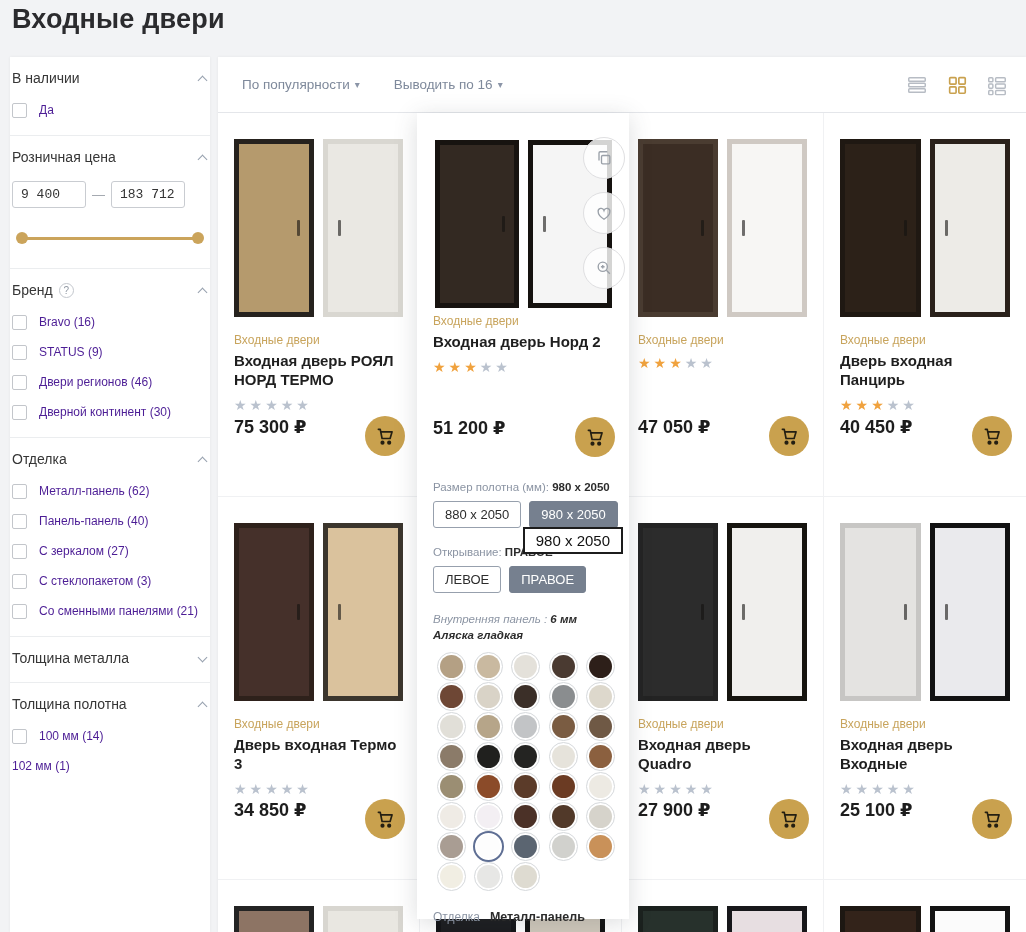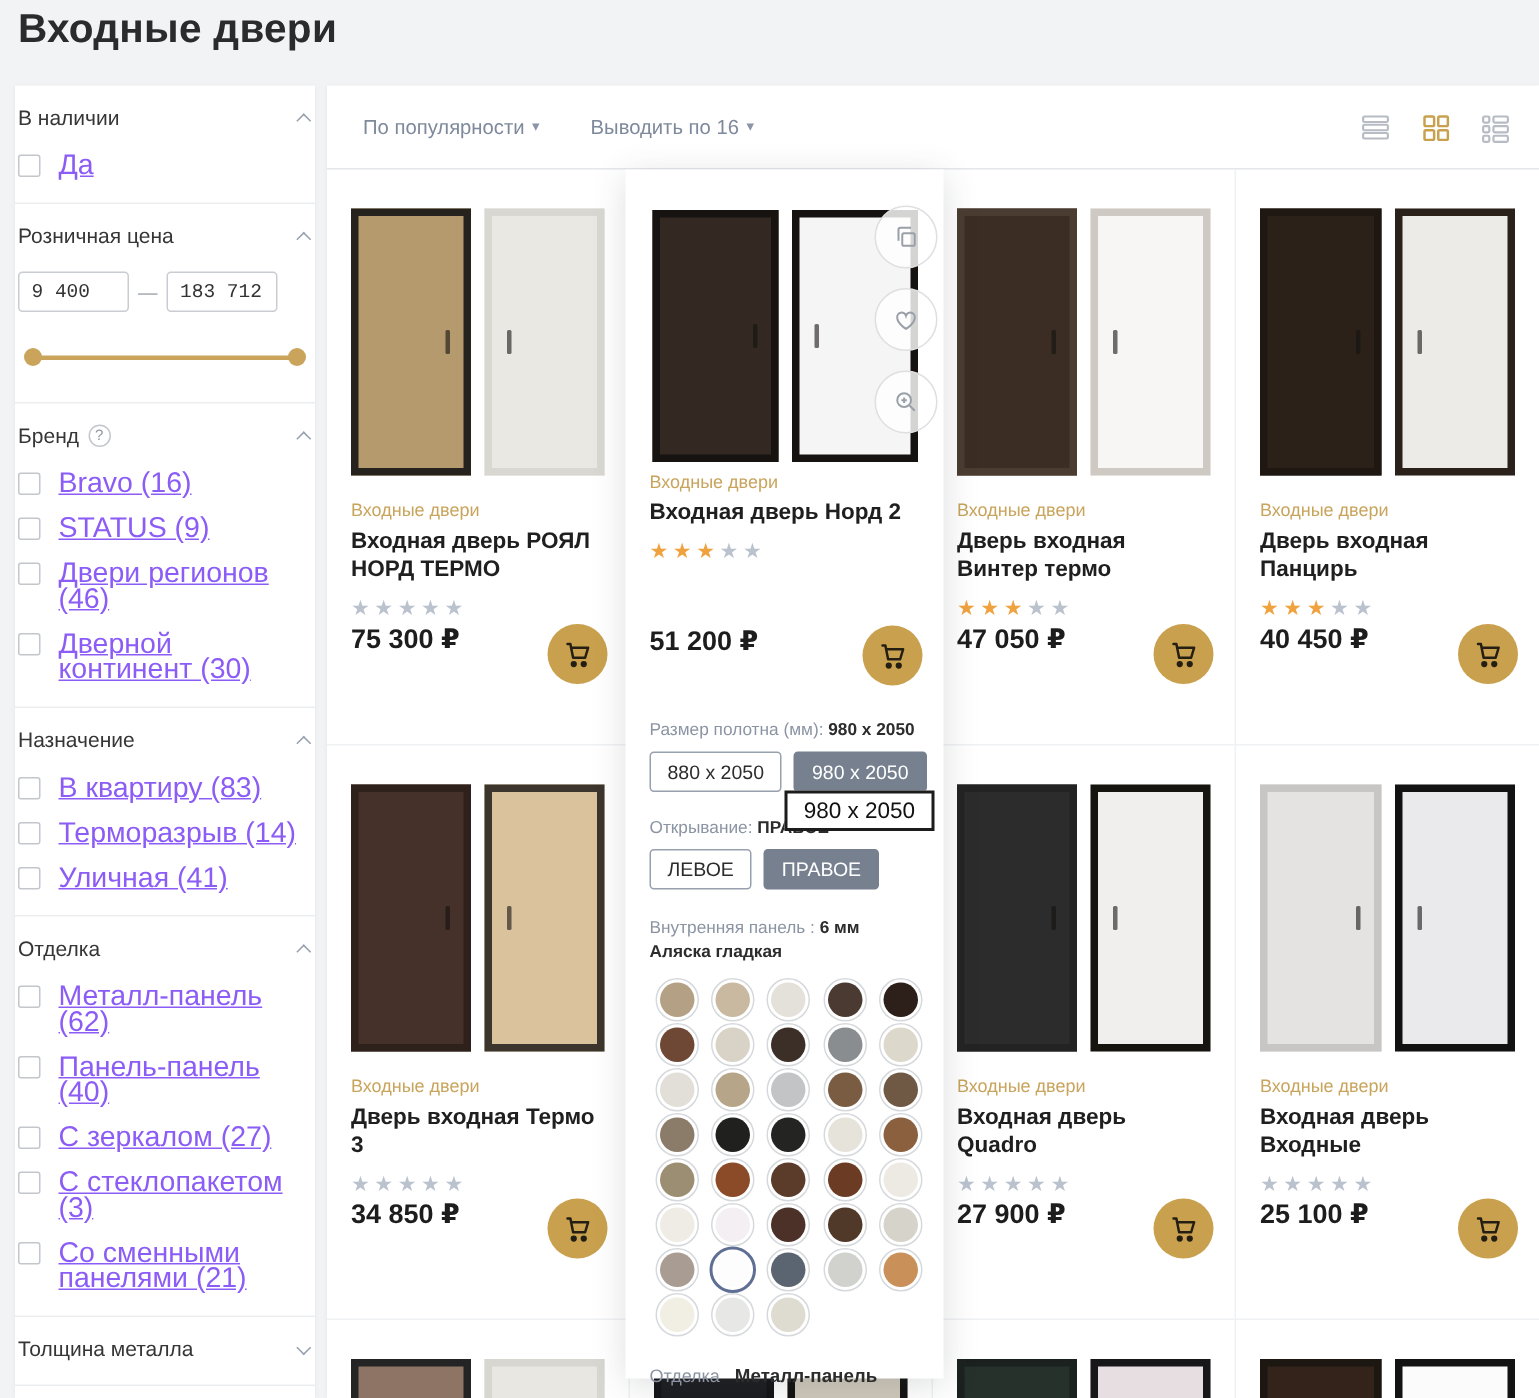--- a/index.html
+++ b/index.html
@@ -14,21 +14,21 @@
   .sec { padding:13px 2px 16px; border-bottom:1px solid #ebedef; }
   .sec:last-child { border-bottom:none; }
   .sec-head { display:flex; align-items:center; justify-content:space-between; cursor:pointer; }
   .sec-title { font-size:14px; color:#363636; display:flex; align-items:center; gap:6px; }
   .chev { width:7px; height:7px; border-right:1.6px solid #96a0ae; border-bottom:1.6px solid #96a0ae; transform:rotate(-135deg); margin-top:4px; margin-right:2px; }
   .chev.down { transform:rotate(45deg); margin-top:-2px; }
   .help { display:inline-flex; align-items:center; justify-content:center; width:15px; height:15px; border:1px solid #c3c7cd; border-radius:50%; font-size:10px; color:#9199a3; }
   .items { margin-top:16px; display:flex; flex-direction:column; gap:13px; }
   .chk { display:flex; align-items:flex-start; gap:12px; cursor:pointer; }
   .box { flex:0 0 auto; width:15px; height:15px; border:1px solid #c3c6cb; border-radius:2px; background:#fff; margin-top:1px; }
-  .lbl { font-size:19px; color:#8b5cf6; line-height:17px;text-decoration:underline; }
+  .lbl { font-size:12px; color:#4c1d95; line-height:17px; }
   .price-row { margin-top:16px; display:flex; align-items:center; gap:6px; }
   .pin { width:74px; height:27px; border:1px solid #c9ccd1; border-radius:3px; font-size:13px; color:#333; padding:0 8px; font-family:Liberation Mono, monospace; }
   .dash { color:#9aa0a8; font-size:13px; }
   .slider { position:relative; margin:24px 4px 8px; height:12px; }
   .slider .track { position:absolute; left:2px; right:2px; top:5px; height:3px; background:#cba45b; border-radius:2px; }
   .slider .knob { position:absolute; top:0; width:12px; height:12px; border-radius:50%; background:#cba45b; }
   .slider .knob.l { left:0; } .slider .knob.r { right:0; }
 
   
   .main { position:absolute; left:218px; top:57px; right:0; bottom:0; background:#fff; box-shadow:0 0 3px rgba(0,0,0,.06); }
@@ -63,21 +63,21 @@
   .acts { position:absolute; top:24px; right:4px; display:flex; flex-direction:column; gap:13px; z-index:3; }
   .act { width:42px; height:42px; border-radius:50%; background:rgba(255,255,255,.82); border:1px solid #dfdfe1; display:flex; align-items:center; justify-content:center; cursor:pointer; }
   .xcard .prow { position:absolute; top:304px; bottom:auto; }
   .opts { position:absolute; top:368px; left:16px; right:12px; }
   .optlab { font-size:11.5px; color:#8b94a3; }
   .optlab b { color:#2c2c2c; font-weight:700; }
   .obtns { display:flex; gap:8px; margin:8px 0 18px; }
   .obtn { padding:5px 11px; font-size:13px; color:#2c2c2c; background:#fff; border:1px solid #97a0ad; border-radius:3px; cursor:pointer; font-family:inherit; white-space:nowrap; }
   .obtn.selected { background:#76808f; border-color:#76808f; color:#fff; }
   .tooltip { position:absolute; top:46px; right:-6px; background:#fff; border:2px solid #1c1c1c; padding:3px 11px; font-size:15px; color:#111; z-index:6; white-space:nowrap; }
-  .panel-note { margin-top:2px; font-size:11.5px; color:#8b94a3; line-height:16px; }
+  .panel-note { margin-top:2px; font-size:11.5px; color:#8b94a3; line-height:16px;font-style:italic; }
   .panel-note b { color:#2c2c2c; font-weight:700; }
   .swatches { margin-top:12px; display:grid; grid-template-columns:repeat(5,1fr); row-gap:7px; justify-items:center; width:186px; }
   .sw { width:23px; height:23px; border-radius:50%; outline:1px solid #d6d9dc; outline-offset:2px; cursor:pointer; }
   .sw.selected { outline:2px solid #5f6f94; }
   .finish { margin-top:22px; font-size:12px; color:#8b94a3; display:flex; gap:10px; align-items:baseline; }
   .finish b { font-size:12.5px; color:#2c2c2c; font-weight:700; }
 </style>
 </head>
 <body>
 
@@ -138,41 +138,20 @@
           <span class="box"></span>
           <span class="lbl">Двери регионов (46)</span>
         </label>
         <label class="chk">
           <span class="box"></span>
           <span class="lbl">Дверной континент (30)</span>
         </label>
       </div>
   </div>
 
-  <div class="sec">
-    <div class="sec-head">
-      <span class="sec-title">Назначение</span>
-      <span class="chev"></span>
-    </div>
-    <div class="items">
-
-    <label class="chk">
-          <span class="box"></span>
-          <span class="lbl">В квартиру (83)</span>
-        </label>
-        <label class="chk">
-          <span class="box"></span>
-          <span class="lbl">Терморазрыв (14)</span>
-        </label>
-        <label class="chk">
-          <span class="box"></span>
-          <span class="lbl">Уличная (41)</span>
-        </label>
-      </div>
-  </div>
 
   <div class="sec">
     <div class="sec-head">
       <span class="sec-title">Отделка</span>
       <span class="chev"></span>
     </div>
     <div class="items">
 
     <label class="chk">
           <span class="box"></span>
@@ -293,21 +272,20 @@
     <div class="cell c3">
       <div class="doors">
         <div class="door ld" style="background-color: rgb(59, 45, 36); border-color: rgb(74, 60, 49);">
             <span class="h"></span>
           </div>
         <div class="door rd" style="background-color: rgb(247, 246, 244); border-color: rgb(207, 201, 195);">
             <span class="h"></span>
           </div>
       </div>
       <div class="cat">Входные двери</div>
-      <div class="ptitle">Дверь входная Винтер термо</div>
       <div class="stars"><span class="st f">★</span><span class="st f">★</span><span class="st f">★</span><span class="st">★</span><span class="st">★</span></div>
       <div class="prow">
           <span class="price">47 050 ₽</span>
         <button class="cart">
             <svg width="20" height="20" viewBox="0 0 24 24" fill="none" stroke="#241f12" stroke-width="2" stroke-linecap="round" stroke-linejoin="round">
               <circle cx="9" cy="20" r="1.5" fill="#241f12"></circle>
               <circle cx="17" cy="20" r="1.5" fill="#241f12"></circle>
               <path d="M4 4h2.3l2.2 11h9.6l2.4-8H7"></path>
             </svg>
           </button>

